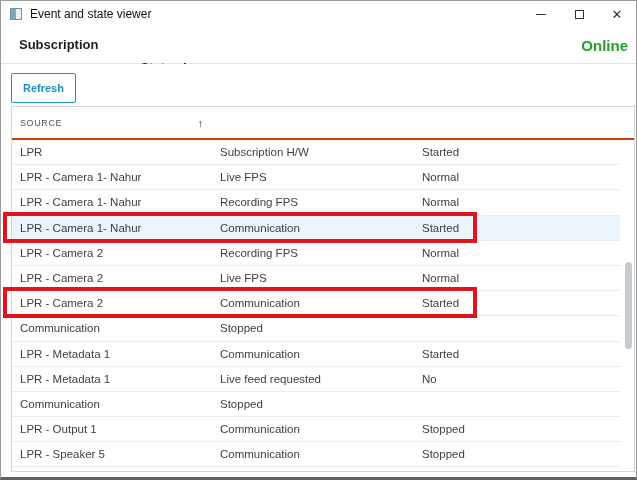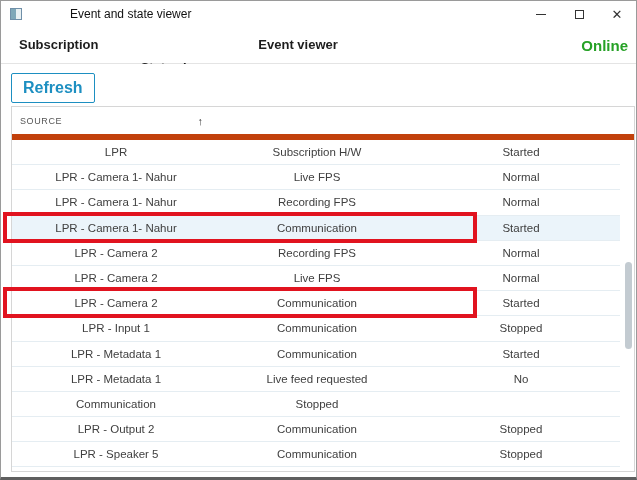--- a/index.html
+++ b/index.html
@@ -12,21 +12,21 @@
     background: #ffffff;
     border: 1px solid #9a9a9a;
     border-bottom: 3px solid #5f5f5f;
     overflow: hidden;
   }
 
   
   .titlebar {
     position: absolute; top: 0; left: 0; right: 0; height: 26px;
     background: #ffffff;
-    display: flex; align-items: center; gap: 40px;
+    display: flex; align-items: center;
   }
   .app-icon {
     width: 12px; height: 12px; margin-left: 9px;
     border: 1px solid #6f8fa8;
     background: linear-gradient(90deg, #7fa8b8 0 55%, #e8f0f2 55% 100%);
   }
   .title-text {
     margin-left: 8px; font-size: 12px; color: #111111;
   }
   .win-controls {
@@ -67,56 +67,56 @@
     font-size: 15px; font-weight: 700;
   }
 
   
   .toolbar { position: absolute; top: 63px; left: 0; right: 0; height: 42px; background: #fff; }
   .refresh-btn {
     position: absolute; left: 10px; top: 9px;
     height: 25px; padding: 14px 11px;
     background: #ffffff;
     border: 1px solid #1d8fc1; border-radius: 2px;
-    color: #1d8fc1; font-size: 16px; font-weight: 700;
+    color: #1d8fc1; font-size: 11px; font-weight: 700;
     font-family: "Liberation Sans", sans-serif;
     display: flex; align-items: center;
   }
 
   
   .grid {
     position: absolute; left: 10px; top: 105px;
     width: 624px; height: 366px;
     border: 1px solid #d6d6d6;
     background: #ffffff;
     overflow: hidden;
   }
   .grid-header {
     display: grid; grid-template-columns: 200px 202px 1fr;
     height: 33px; align-items: center;
-    border-bottom: 6px solid #c2410c;
+    border-bottom: 2px solid #c2410c;
   }
   .grid-header .hcell {
     padding-left: 8px;
     font-size: 9px; letter-spacing: 0.6px;
     color: #565656; font-weight: 400;
     display: flex; align-items: center;
   }
   .sort-arrow { margin-left: auto; margin-right: 9px; font-size: 11px; color: #3a3a3a; letter-spacing: 0; }
   .grid-body { position: relative; width: calc(100% - 14px); }
   .grid-row {
     display: grid; grid-template-columns: 200px 202px 1fr;
     height: 25.2px; align-items: center;
     border-bottom: 1px solid #e5edf2;
     background: #ffffff;
   }
   .grid-row.selected { background: #ebf4fa; }
   .grid-row .cell {
     padding-left: 8px; font-size: 11.5px; color: #404040;
-    white-space: nowrap; overflow: hidden; text-align: center;
+    white-space: nowrap; overflow: hidden;
   }
 
   
   .scroll-thumb {
     position: absolute; right: 2px; top: 155px;
     width: 7px; height: 87px;
     background: #c3cbd1; border-radius: 4px;
   }
 
   
@@ -143,21 +143,20 @@
         </div>
       <div class="win-btn">
           <span class="close-glyph">✕</span>
         </div>
     </div>
   </div>
 
   <div class="tabbar">
     <div class="tab">Subscription</div>
     <div class="tab active">State viewer</div>
-    <div class="tab">Event viewer</div>
     <div class="status-online" style="color: rgb(38, 161, 38);">Online</div>
   </div>
 
   <div class="toolbar">
     <button class="refresh-btn">Refresh</button>
   </div>
 
   <div class="grid">
     <div class="grid-header">
       <div class="hcell">
@@ -195,40 +194,39 @@
       <div class="cell">LPR - Camera 2</div>
       <div class="cell">Live FPS</div>
       <div class="cell">Normal</div>
     </div>
         <div class="grid-row">
       <div class="cell">LPR - Camera 2</div>
       <div class="cell">Communication</div>
       <div class="cell">Started</div>
     </div>
         <div class="grid-row">
-      <div class="cell">LPR - Input 1</div>
       <div class="cell">Communication</div>
       <div class="cell">Stopped</div>
     </div>
         <div class="grid-row">
       <div class="cell">LPR - Metadata 1</div>
       <div class="cell">Communication</div>
       <div class="cell">Started</div>
     </div>
         <div class="grid-row">
       <div class="cell">LPR - Metadata 1</div>
       <div class="cell">Live feed requested</div>
       <div class="cell">No</div>
     </div>
         <div class="grid-row">
       <div class="cell">Communication</div>
       <div class="cell">Stopped</div>
     </div>
         <div class="grid-row">
-      <div class="cell">LPR - Output 2</div>
+      <div class="cell">LPR - Output 1</div>
       <div class="cell">Communication</div>
       <div class="cell">Stopped</div>
     </div>
         <div class="grid-row">
       <div class="cell">LPR - Speaker 5</div>
       <div class="cell">Communication</div>
       <div class="cell">Stopped</div>
     </div>
       </div>
     <div class="scroll-thumb"></div>

